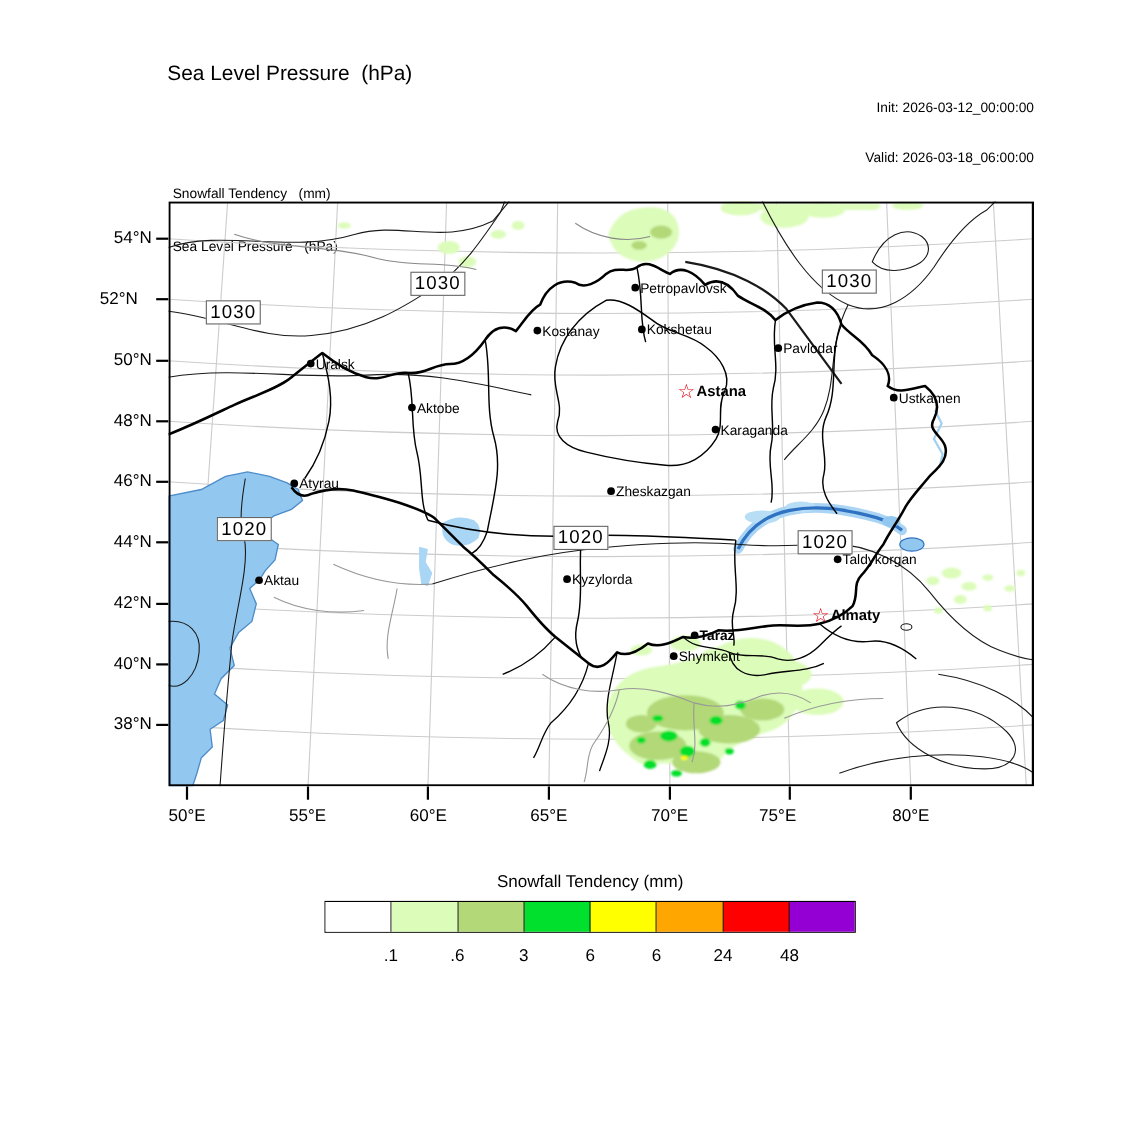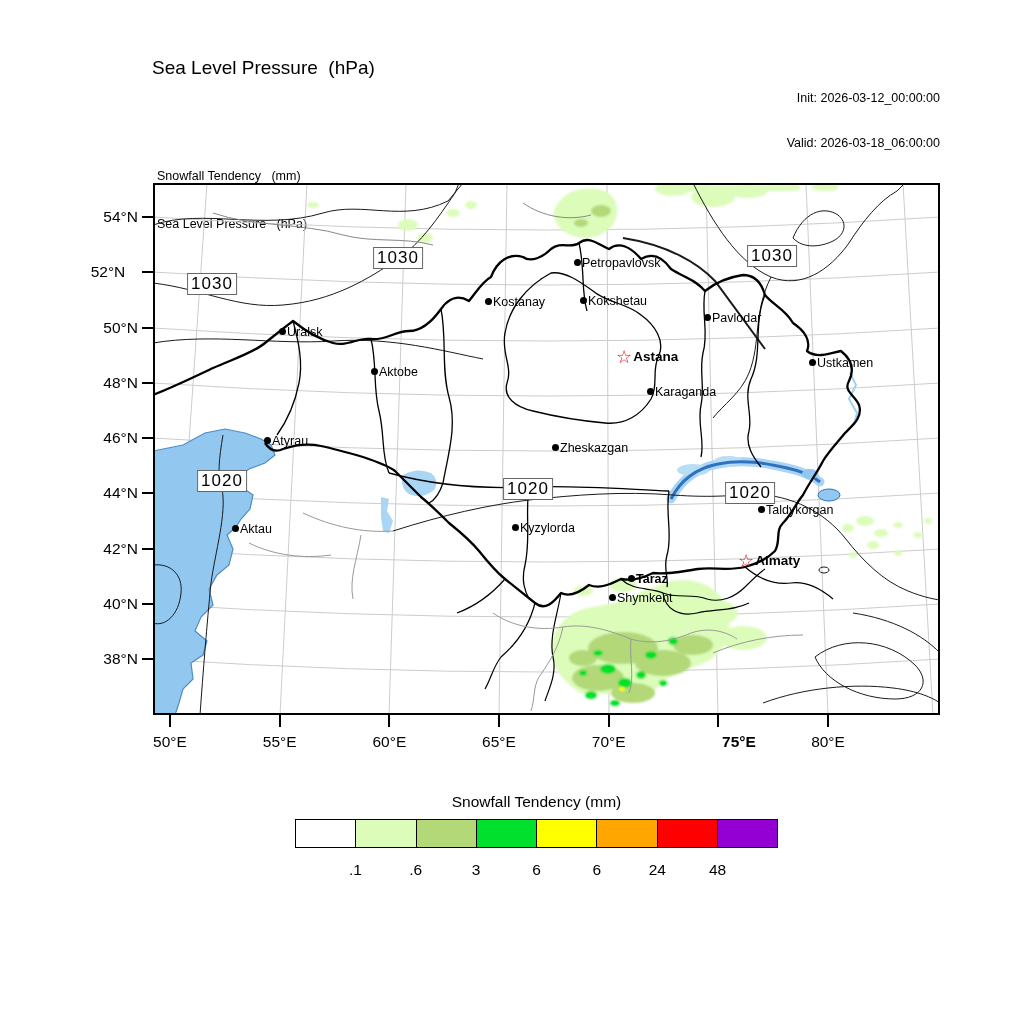--- a/index.html
+++ b/index.html
@@ -272,21 +272,21 @@
     <div class="xtick-lab" style="left: 170px; top: 733px;">50°E</div>
     <div class="xtick-line" style="left: 278.67px; top: 715px;"></div>
     <div class="xtick-lab" style="left: 279.67px; top: 733px;">55°E</div>
     <div class="xtick-line" style="left: 388.34px; top: 715px;"></div>
     <div class="xtick-lab" style="left: 389.34px; top: 733px;">60°E</div>
     <div class="xtick-line" style="left: 498.01px; top: 715px;"></div>
     <div class="xtick-lab" style="left: 499.01px; top: 733px;">65°E</div>
     <div class="xtick-line" style="left: 607.68px; top: 715px;"></div>
     <div class="xtick-lab" style="left: 608.68px; top: 733px;">70°E</div>
     <div class="xtick-line" style="left: 717.35px; top: 715px;"></div>
-    <div class="xtick-lab" style="left: 739px; top: 733px; font-weight: bold;">75°E</div>
+    <div class="xtick-lab" style="left: 707px; top: 733px;">75°E</div>
     <div class="xtick-line" style="left: 827.02px; top: 715px;"></div>
     <div class="xtick-lab" style="left: 828.02px; top: 733px;">80°E</div>
   </div>
 
 <div id="cbar-title" class="abs">Snowfall Tendency (mm)</div>
 <div id="cbar" class="abs">
     <div class="cell" style="background: rgb(255, 255, 255);"></div>
     <div class="cell" style="background: rgb(220, 252, 186);"></div>
     <div class="cell" style="background: rgb(178, 216, 120);"></div>
     <div class="cell" style="background: rgb(0, 224, 44);"></div>

